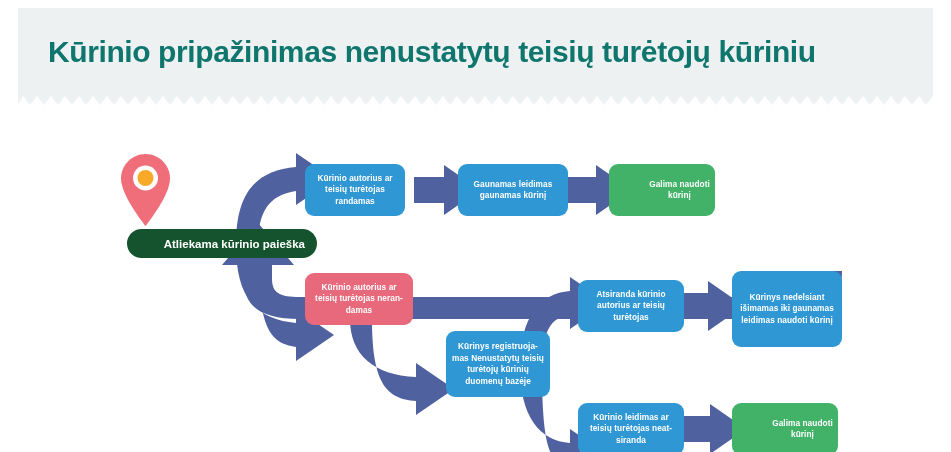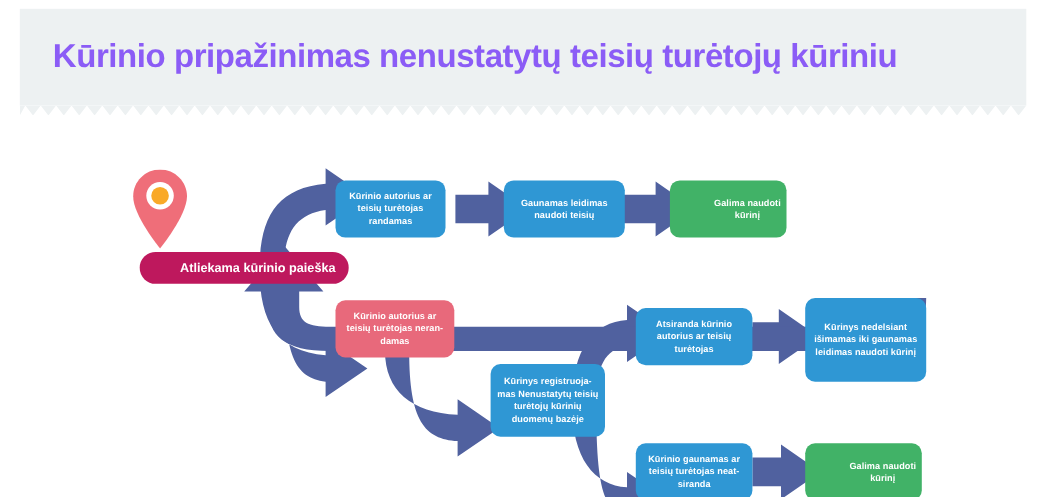--- a/index.html
+++ b/index.html
@@ -25,21 +25,21 @@
     height: 88px;
     background: #edf1f2;
   }
   #header-title {
     position: absolute;
     left: 30px;
     top: 24px;
     width: 860px;
     font-size: 30px;
     font-weight: bold;
-    color: #8b5cf6;
+    color: #0f766e;
     letter-spacing: -0.4px;
     line-height: 40px;
     white-space: nowrap;
     text-align: left;
   }
   #header-zigzag {
     position: absolute;
     left: 18px;
     top: 96px;
     width: 915px;
@@ -87,21 +87,21 @@
 
   .node span { display: block; width: 100%; }
 
   
   #search-bar {
     position: absolute;
     left: 127px;
     top: 124px;
     width: 190px;
     height: 29px;
-    background: #be185d;
+    background: #14532d;
     border-radius: 15px;
     z-index: 3;
     display: flex;
     align-items: center;
     justify-content: flex-end;
     padding-right: 12px;
     box-sizing: border-box;
   }
   #search-bar-label {
     color: #ffffff;
@@ -209,21 +209,21 @@
       <circle cx="24.5" cy="24" r="12.5" fill="#ffffff"></circle>
       <circle cx="24.5" cy="24" r="8" fill="#f9a928"></circle>
     </svg>
   </div>
 
   <div class="node node-blue" style="left:305px; top:59px; width:100px; height:52px;">
     <span>Kūrinio autorius ar teisių turėtojas randamas</span>
   </div>
 
   <div class="node node-blue" style="left:458px; top:59px; width:110px; height:52px;">
-    <span>Gaunamas leidimas naudoti teisių</span>
+    <span>Gaunamas leidimas gaunamas kūrinį</span>
   </div>
 
   <div class="node node-green" style="left:609px; top:59px; width:106px; height:52px;">
     <span>Galima naudoti kūrinį</span>
   </div>
 
   <div class="node node-red" style="left:305px; top:168px; width:108px; height:52px;">
     <span>Kūrinio autorius ar teisių turėtojas neran-damas</span>
   </div>
 
@@ -233,20 +233,20 @@
 
   <div class="node node-blue" style="left:578px; top:175px; width:106px; height:52px;">
     <span>Atsiranda kūrinio autorius ar teisių turėtojas</span>
   </div>
 
   <div class="node node-blue" style="left:732px; top:166px; width:110px; height:76px;">
     <span>Kūrinys nedelsiant išimamas iki gaunamas leidimas naudoti kūrinį</span>
   </div>
 
   <div class="node node-blue" style="left:578px; top:298px; width:106px; height:52px;">
-    <span>Kūrinio gaunamas ar teisių turėtojas neat-siranda</span>
+    <span>Kūrinio leidimas ar teisių turėtojas neat-siranda</span>
   </div>
 
   <div class="node node-green" style="left:732px; top:298px; width:106px; height:52px;">
     <span>Galima naudoti kūrinį</span>
   </div>
 
 </div>
 
 </body></html>

